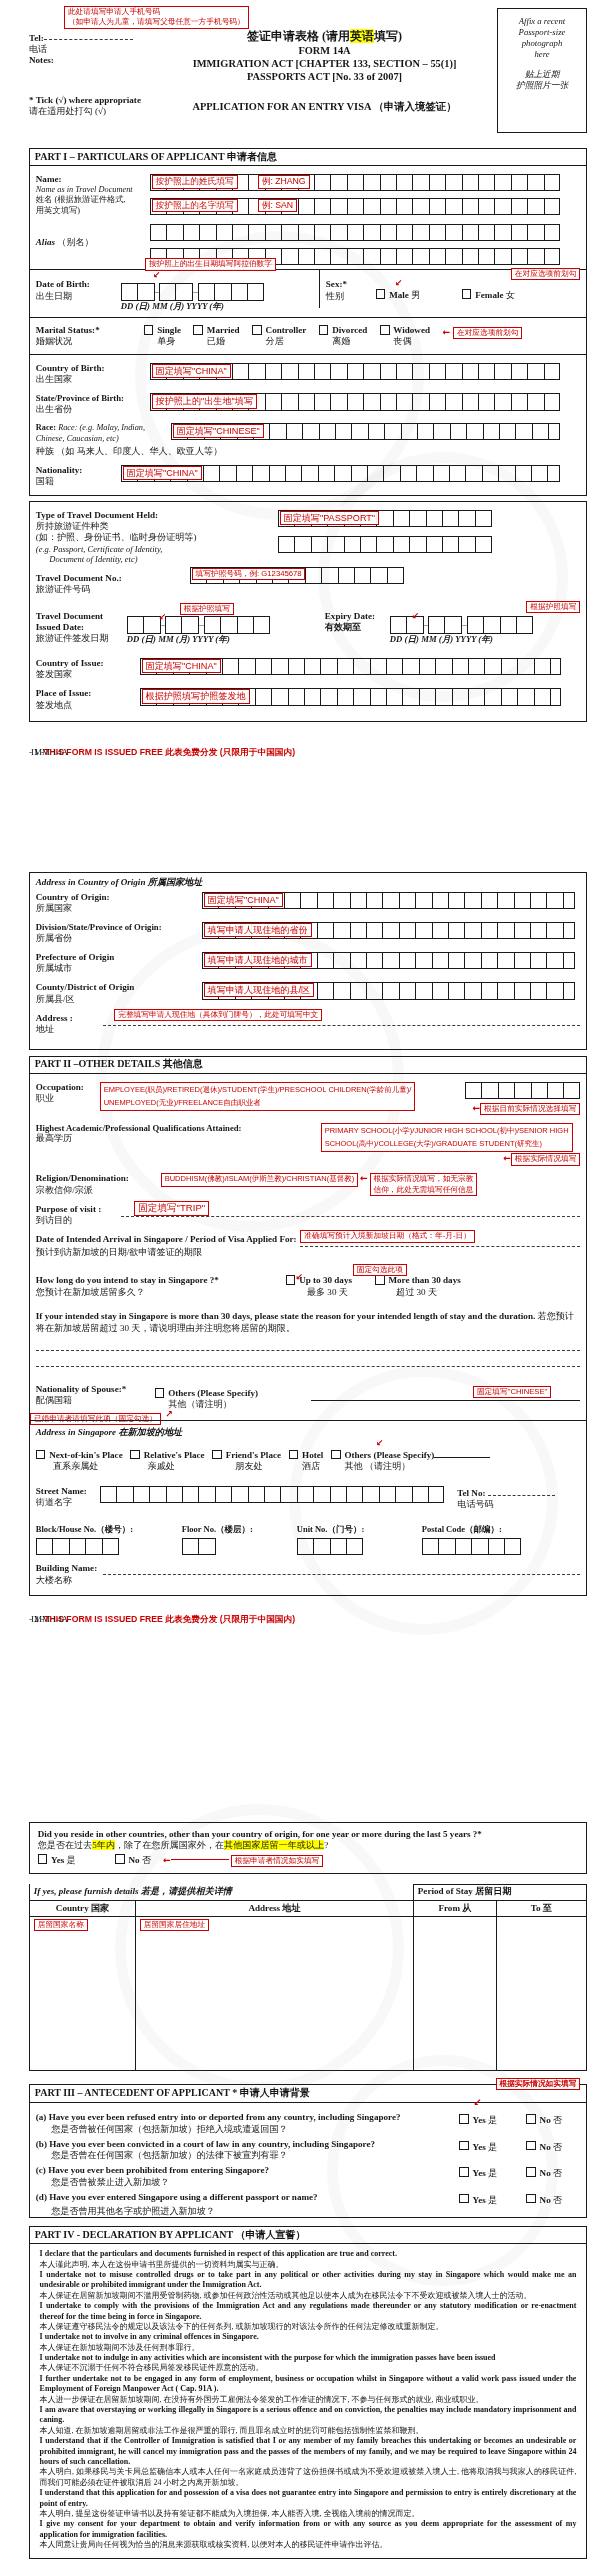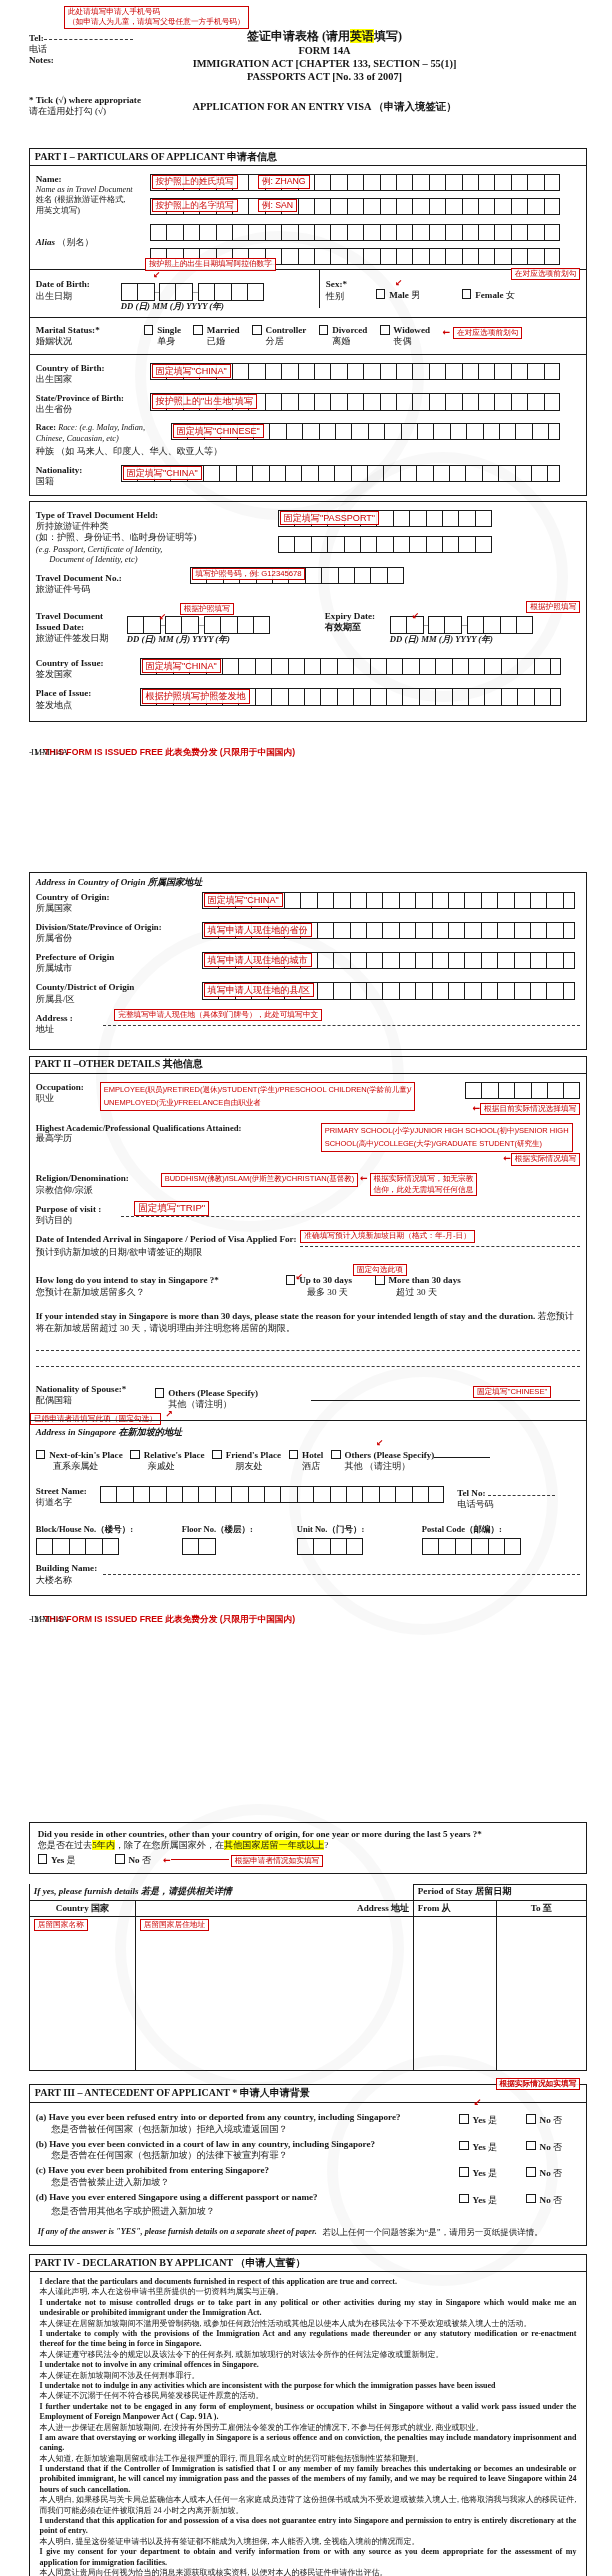--- a/index.html
+++ b/index.html
@@ -53,20 +53,28 @@
       <div class="b">* Tick (√) where appropriate</div>
       <div>请在适用处打勾 (√)</div>
     </div>
     <div style="position:absolute;left:133px;right:100px;top:23px;text-align:center">
       <div class="b fs12"><span>签证申请表格 (请用</span><span class="hl">英语</span><span>填写)</span></div>
       <div class="b fs11">FORM 14A</div>
       <div class="b fs11">IMMIGRATION ACT [CHAPTER 133, SECTION – 55(1)]</div>
       <div class="b fs11">PASSPORTS ACT [No. 33 of 2007]</div>
       <div class="b fs11" style="margin-top:17.3px">APPLICATION FOR AN ENTRY VISA  （申请入境签证）</div>
     </div>
+    <div style="position:absolute;right:0;top:1.9px;width:90px;height:125px;border:1.3px solid #1a1a1a;text-align:center;font-size:8.7px;padding-top:7.7px">
+      <div class="it">Affix a recent</div>
+      <div class="it">Passport-size</div>
+      <div class="it">photograph</div>
+      <div class="it">here</div>
+      <div class="it" style="margin-top:9.6px">贴上近期</div>
+      <div class="it">护照照片一张</div>
+    </div>
   </div>
 
   <div class="sec">
     <div class="part-hdr">PART I – PARTICULARS OF APPLICANT 申请者信息</div>
 
     <div class="row" style="padding-top:7.7px">
       <div class="lblcol" style="width:114px">
         <div class="b">Name:</div>
         <div class="it" style="font-size:8.3px">Name as in Travel Document</div>
         <div style="font-size:8.3px">姓名 (根据旅游证件格式,</div>
@@ -568,22 +576,22 @@
   </div>
 
   <table class="rt" style="margin-top:9.6px">
     <tbody>
         <tr>
       <td colspan="2" style="border-top:none"><span class="b it">If yes, please furnish details  若是，请提供相关详情</span></td>
       <td colspan="2" style="width:173px"><span class="b">Period of Stay 居留日期</span></td>
     </tr>
     <tr>
       <td class="b" style="width:106px;text-align:center">Country 国家</td>
-      <td class="b" style="text-align:right">Address 地址</td>
-      <td class="b" style="width:78px;">From 从</td>
+      <td class="b" style="text-align:center">Address 地址</td>
+      <td class="b" style="width:78px;text-align:center">From 从</td>
       <td class="b" style="width:85px;text-align:center">To 至</td>
     </tr>
     <tr style="height:154px">
       <td><span class="ann">居留国家名称</span></td>
       <td><span class="ann">居留国家居住地址</span></td>
       <td></td>
       <td></td>
     </tr>
   </tbody>
     </table>
@@ -618,24 +626,20 @@
       <div style="width:67px;flex:none;padding-top:1.9px"><span class="cb"></span><span class="b">Yes</span> <span>是</span></div>
       <div style="width:54px;flex:none;padding-top:1.9px"><span class="cb"></span><span class="b">No</span> <span>否</span></div>
     </div>
     <div class="row" style="padding-top:3.8px;padding-bottom:0">
       <div style="flex:1">
         <div class="b"><span>(d)</span> <span>Have you ever entered Singapore using a different passport or name?</span></div>
         <div style="padding-left:15.4px;margin-top:2.9px">您是否曾用其他名字或护照进入新加坡？</div>
       </div>
       <div style="width:67px;flex:none;padding-top:1.9px"><span class="cb"></span><span class="b">Yes</span> <span>是</span></div>
       <div style="width:54px;flex:none;padding-top:1.9px"><span class="cb"></span><span class="b">No</span> <span>否</span></div>
-    </div>
-    <div class="row" style="padding:9.6px 7.7px 7.7px">
-      <span class="b it" style="font-size:8.3px">If any of the answer is "YES", please furnish details on a separate sheet of paper.</span>
-      <span style="margin-left:5.8px;font-size:8.5px">若以上任何一个问题答案为“是”，请用另一页纸提供详情。</span>
     </div>
   </div>
 
   <div class="hdrbar" style="margin-top:7.7px">
     <span>PART IV - DECLARATION BY APPLICANT  （申请人宣誓）</span>
   </div>
   <div class="sec" style="border-top:none;padding:4.8px 9.6px 7.7px">
     <div class="decl-en">I declare that the particulars and documents furnished in respect of this application are true and correct.</div>
     <div class="decl-cn">本人谨此声明, 本人在这份申请书里所提供的一切资料均属实与正确。</div>
     <div class="decl-en">I undertake not to misuse controlled drugs or to take part in any political or other activities during my stay in Singapore which would make me an undesirable or prohibited immigrant under the Immigration Act.</div>

